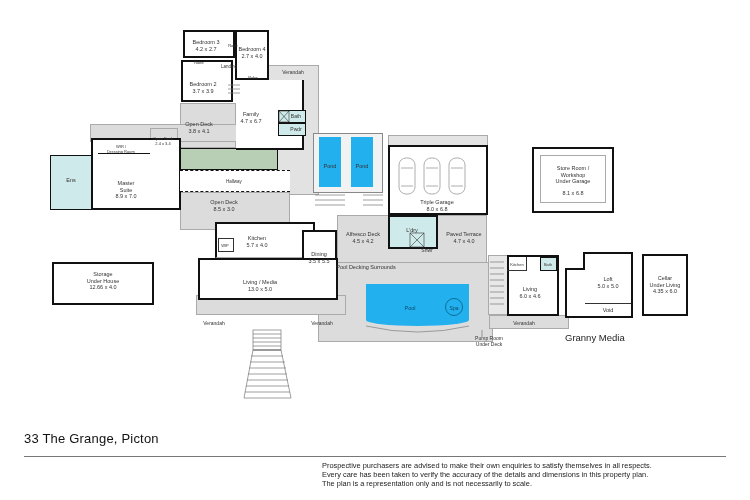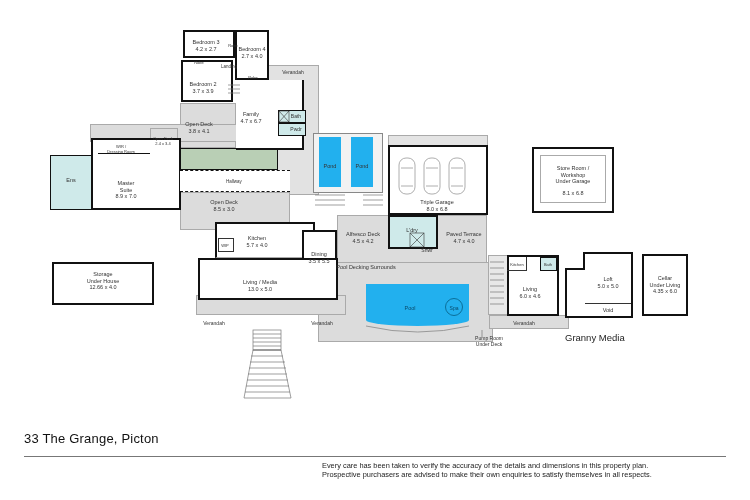--- a/index.html
+++ b/index.html
@@ -312,15 +312,16 @@
   <div class="lbl" style="left:608px;top:310px;">
       <span>Void</span>
     </div>
 
   <div class="granny">Granny Media</div>
 </div>
 
 <div class="title">33 The Grange, Picton</div>
 <div class="rule"></div>
 <div class="disclaimer">
+  <span>Prospective purchasers are advised to make their own enquiries to satisfy themselves in all respects.</span>
   <span>Every care has been taken to verify the accuracy of the details and dimensions in this property plan.</span>
-  <span>Prospective purchasers are advised to make their own enquiries to satisfy themselves in all respects.</span>
+  <span>The plan is a representation only and is not necessarily to scale.</span>
 </div>
 
 </body></html>

